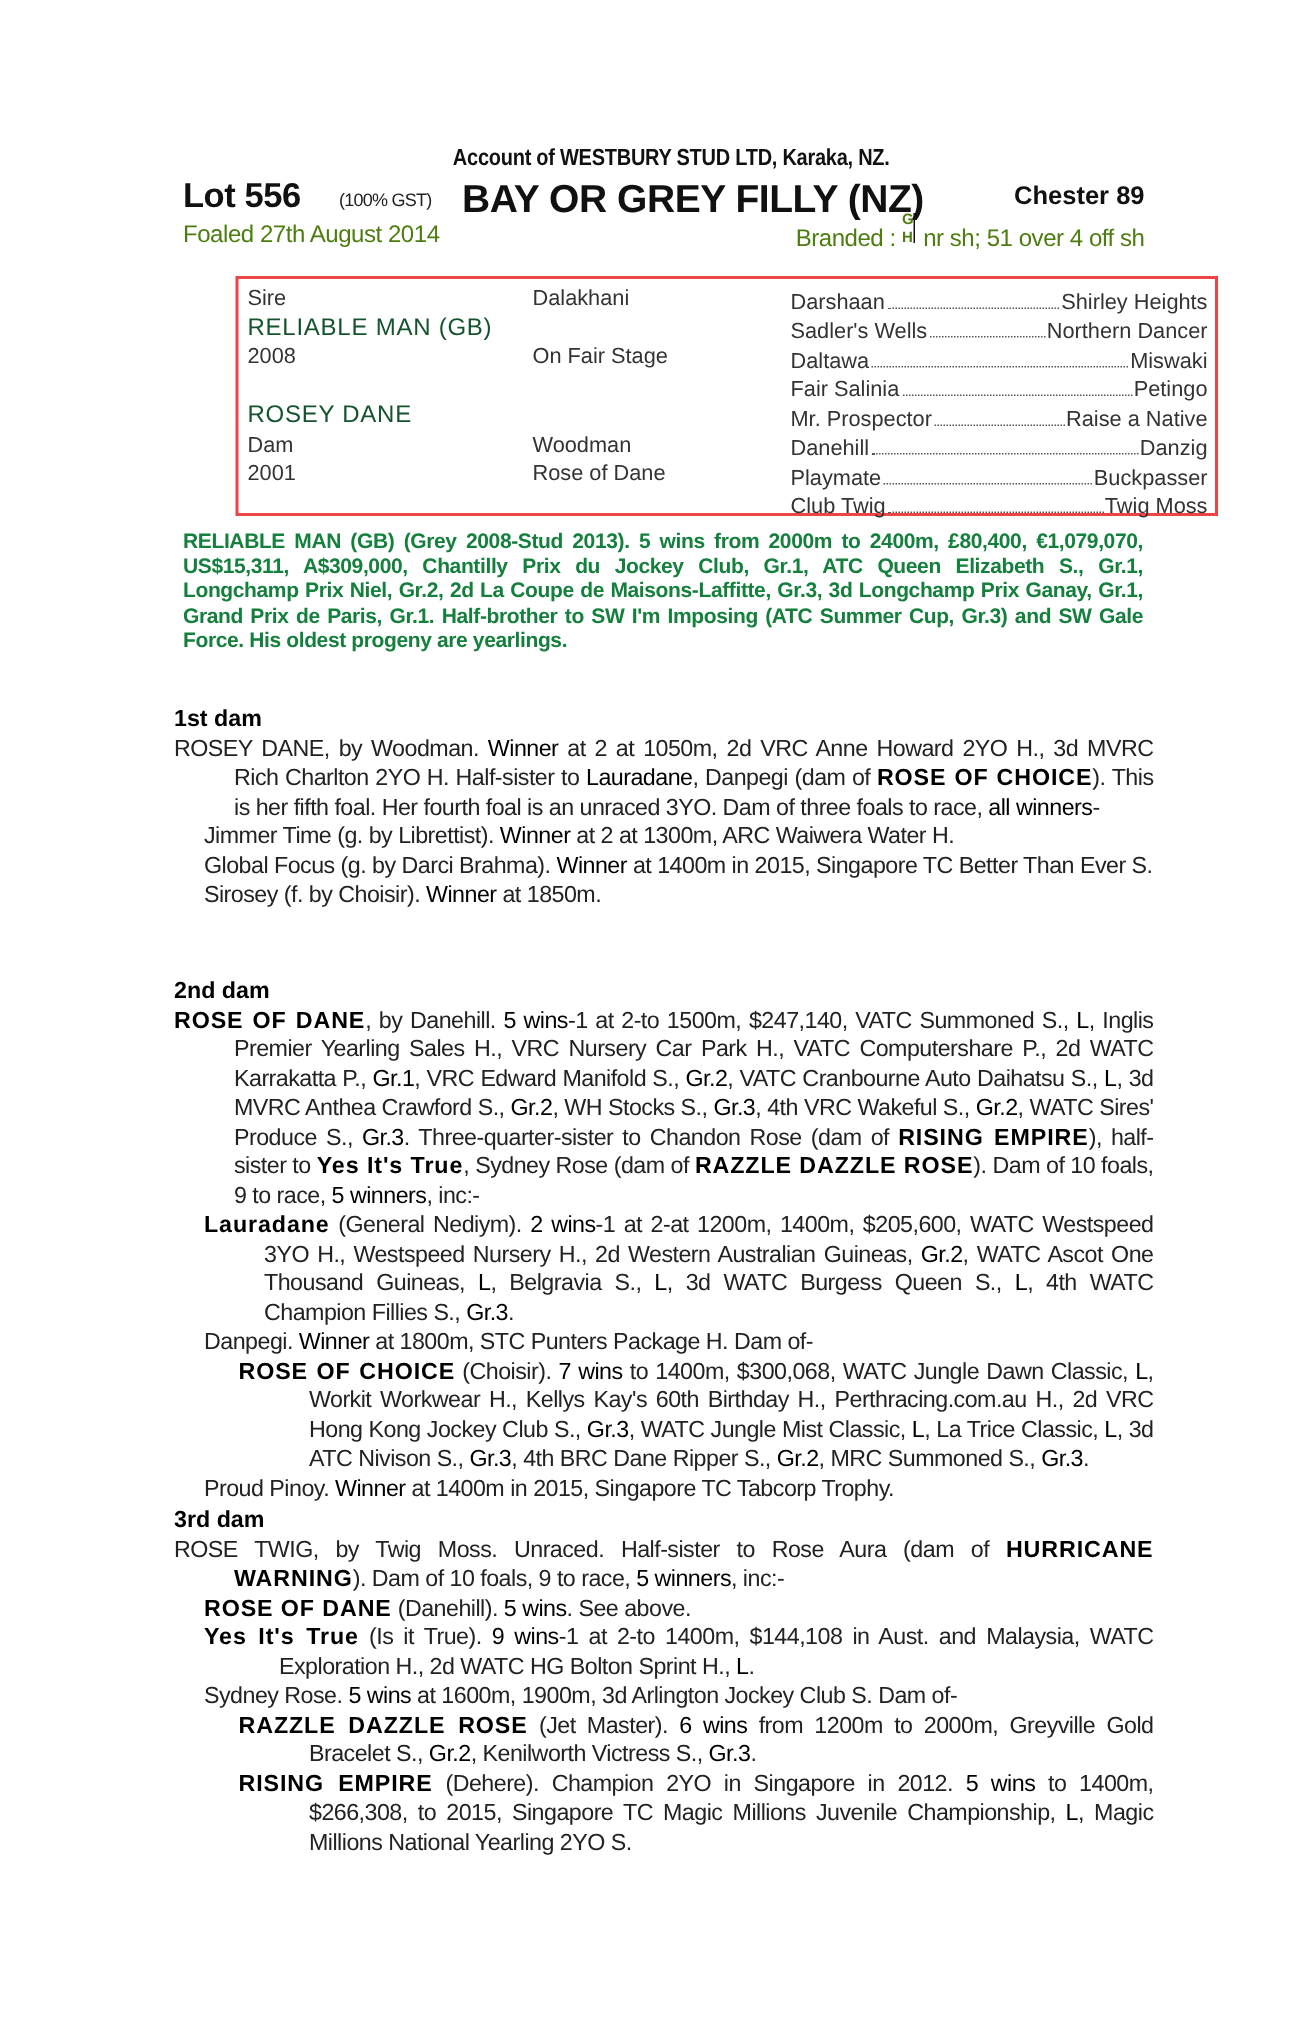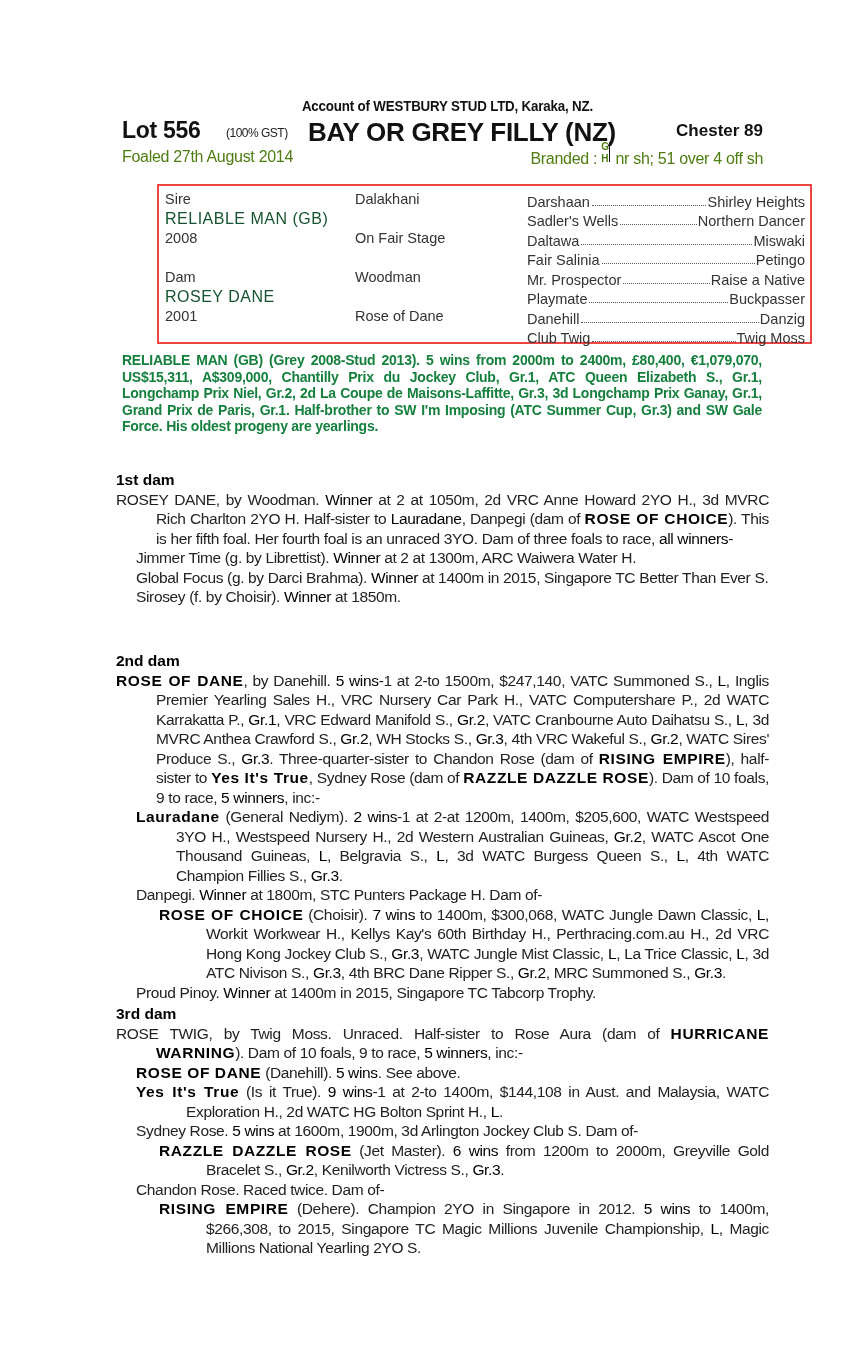--- a/index.html
+++ b/index.html
@@ -80,25 +80,25 @@
       </div>
       <div class="ped-row">
         <span class="c1 bold">RELIABLE MAN (GB)</span>
       </div>
       <div class="ped-row">
         <span class="c1">2008</span>
         <span class="c2">On Fair Stage</span>
       </div>
       <div class="ped-row"></div>
       <div class="ped-row">
+        <span class="c1 bold">ROSEY DANE</span>
+      </div>
+      <div class="ped-row">
         <span class="c1">Dam</span>
         <span class="c2">Woodman</span>
-      </div>
-      <div class="ped-row">
-        <span class="c1 bold">ROSEY DANE</span>
       </div>
       <div class="ped-row">
         <span class="c1">2001</span>
         <span class="c2">Rose of Dane</span>
       </div>
     </div>
 
     <div class="ped-right">
       <div class="gd">
           <span class="n1">Darshaan</span>
@@ -119,28 +119,28 @@
           <span class="n1">Fair Salinia</span>
           <span class="dots"></span>
           <span class="n2">Petingo</span>
         </div>
       <div class="gd">
           <span class="n1">Mr. Prospector</span>
           <span class="dots"></span>
           <span class="n2">Raise a Native</span>
         </div>
       <div class="gd">
+          <span class="n1">Danehill</span>
+          <span class="dots"></span>
+          <span class="n2">Danzig</span>
+        </div>
+      <div class="gd">
           <span class="n1">Playmate</span>
           <span class="dots"></span>
           <span class="n2">Buckpasser</span>
-        </div>
-      <div class="gd">
-          <span class="n1">Danehill</span>
-          <span class="dots"></span>
-          <span class="n2">Danzig</span>
         </div>
       <div class="gd">
           <span class="n1">Club Twig</span>
           <span class="dots"></span>
           <span class="n2">Twig Moss</span>
         </div>
     </div>
   </div>
 
   <div class="sire-blurb">RELIABLE MAN (GB) (Grey 2008-Stud 2013). 5 wins from 2000m to 2400m, £80,400, €1,079,070, US$15,311, A$309,000, Chantilly Prix du Jockey Club, Gr.1, ATC Queen Elizabeth S., Gr.1, Longchamp Prix Niel, Gr.2, 2d La Coupe de Maisons-Laffitte, Gr.3, 3d Longchamp Prix Ganay, Gr.1, Grand Prix de Paris, Gr.1. Half-brother to SW I'm Imposing (ATC Summer Cup, Gr.3) and SW Gale Force. His oldest progeny are yearlings.</div>
@@ -171,18 +171,17 @@
     <div class="p i0"><span>ROSE TWIG, by Twig Moss. Unraced. Half-sister to Rose Aura (dam of </span><strong>HURRICANE WARNING</strong><span>). Dam of 10 foals, 9 to race, </span><b>5 winners</b><span>, inc:-</span></div>
 
     <div class="p i1 lastline-left"><strong>ROSE OF DANE</strong><span> (Danehill). </span><b>5 wins</b><span>. See above.</span></div>
 
     <div class="p i1" style="padding-left:70px;text-indent:-50px;"><strong>Yes It's True</strong><span> (Is it True). </span><b>9 wins</b><span>-1 at 2-to 1400m, $144,108 in Aust. and Malaysia, WATC Exploration H., 2d WATC HG Bolton Sprint H., </span><b>L</b><span>.</span></div>
 
     <div class="p i1 lastline-left"><span>Sydney Rose. </span><b>5 wins</b><span> at 1600m, 1900m, 3d Arlington Jockey Club S. Dam of-</span></div>
 
     <div class="p i2"><strong>RAZZLE DAZZLE ROSE</strong><span> (Jet Master). </span><b>6 wins</b><span> from 1200m to 2000m, Greyville Gold Bracelet S., </span><b>Gr.2</b><span>, Kenilworth Victress S., </span><b>Gr.3</b><span>.</span></div>
 
-    <div class="p i1 lastline-left"><span>Chandon Rose. Raced twice. Dam of-</span></div>
 
     <div class="p i2"><strong>RISING EMPIRE</strong><span> (Dehere). Champion 2YO in Singapore in 2012. </span><b>5 wins</b><span> to 1400m, $266,308, to 2015, Singapore TC Magic Millions Juvenile Championship, </span><b>L</b><span>, Magic Millions National Yearling 2YO S.</span></div>
   </div>
 
 </div>
 
 </body></html>

